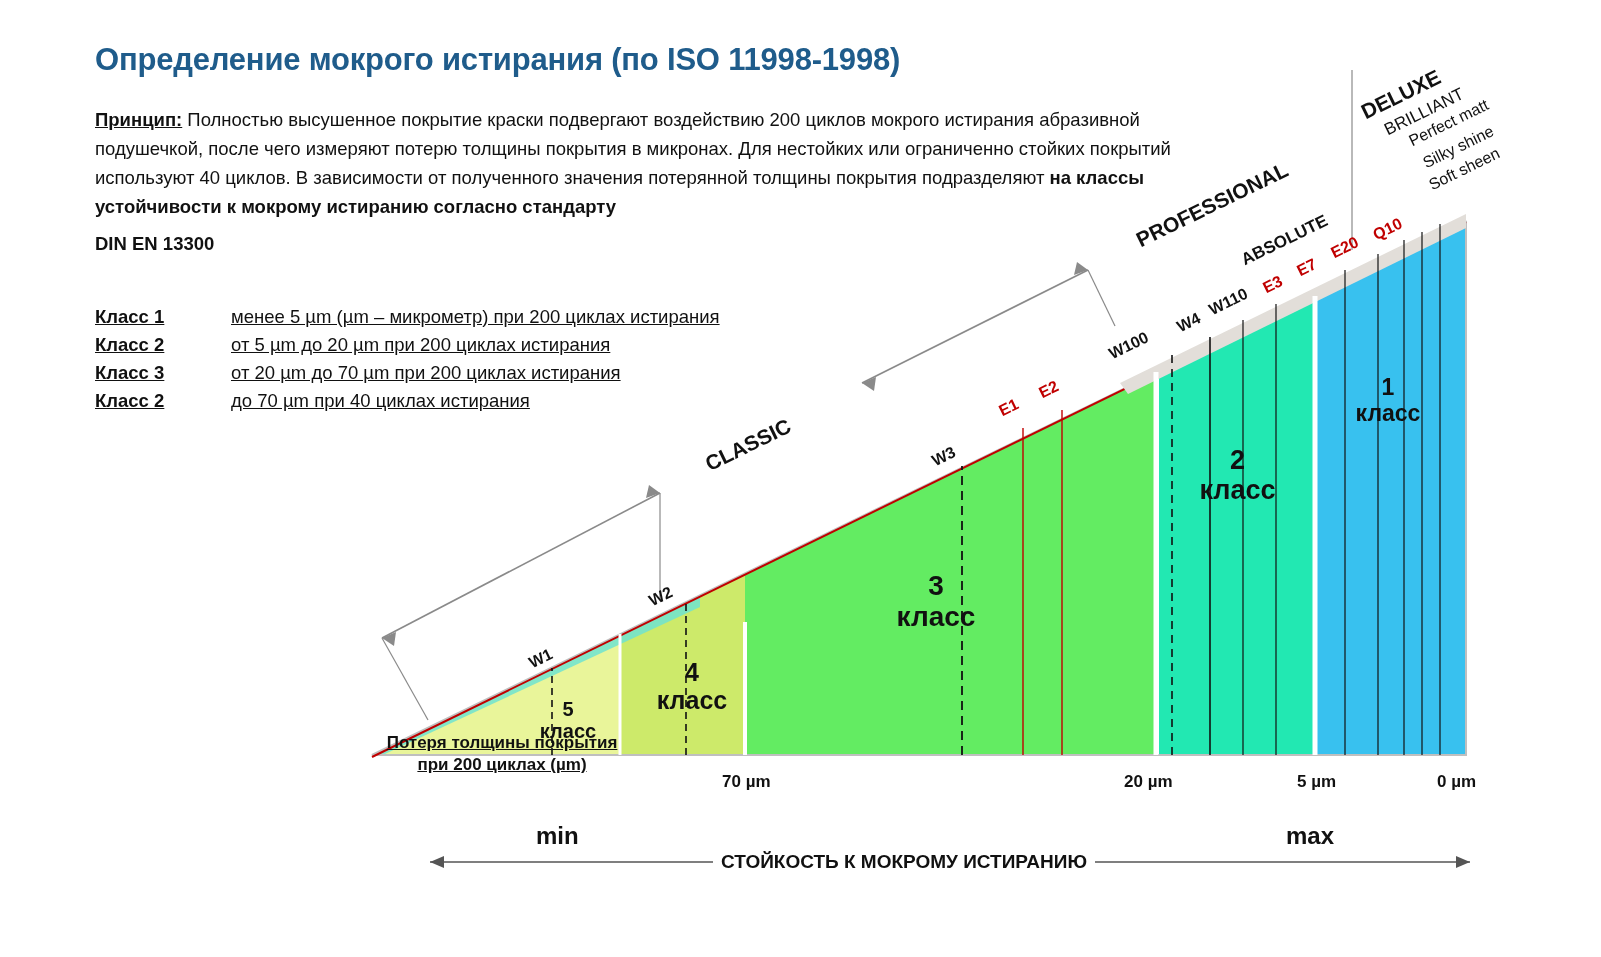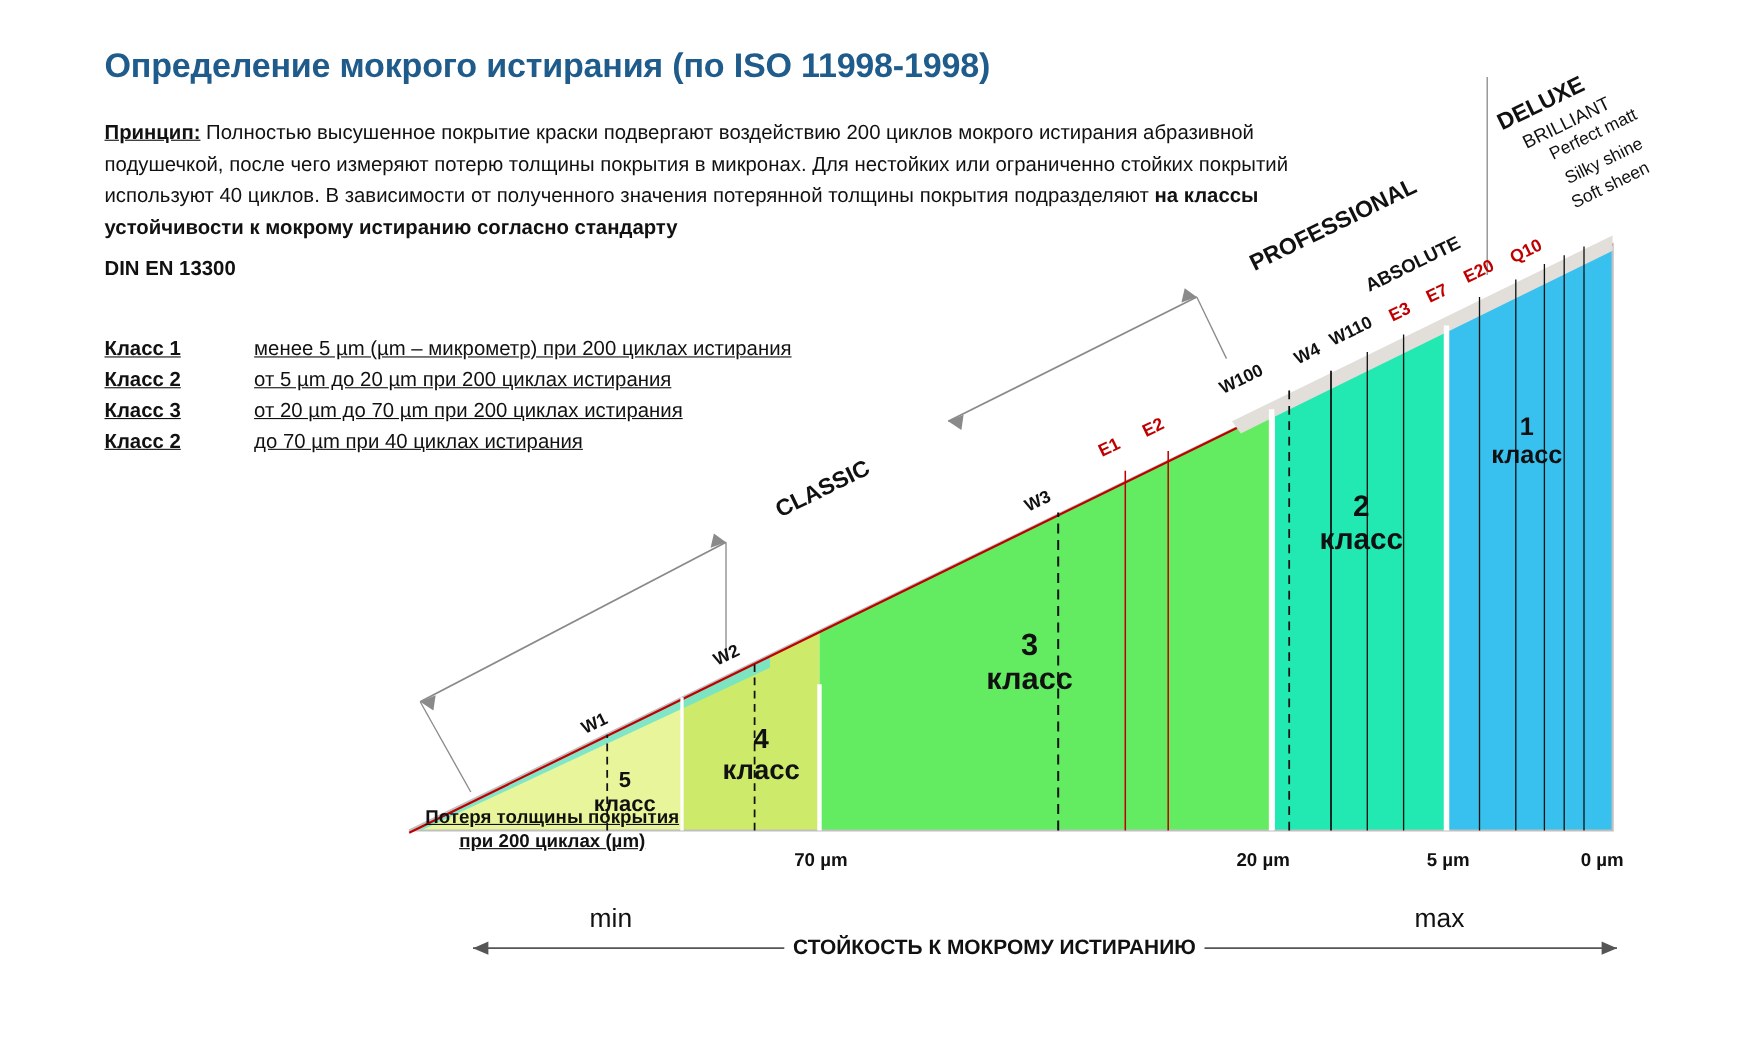--- a/index.html
+++ b/index.html
@@ -54,21 +54,21 @@
     position:absolute;font-weight:bold;color:#111;white-space:nowrap;
     transform-origin:left bottom;
   }
   .series-sub{
     position:absolute;color:#111;white-space:nowrap;transform-origin:left bottom;
     font-size:16px;
   }
 
   
   .axis-text{position:absolute;font-weight:bold;font-size:17px;color:#111;white-space:nowrap;}
-  .axis-cap{position:absolute;font-size:24px;color:#111;}
+  .axis-cap{position:absolute;font-size:24px;color:#111;font-weight:bold;}
   .bottom-title{position:absolute;font-weight:bold;font-size:19px;color:#111;white-space:nowrap;}
   .loss-caption{position:absolute;font-weight:bold;font-size:17px;color:#111;text-align:center;line-height:22px;}
 </style>
 </head>
 <body>
 
 <div id="root">
 
   <div class="title">Определение мокрого истирания (по ISO 11998-1998)</div>
 

